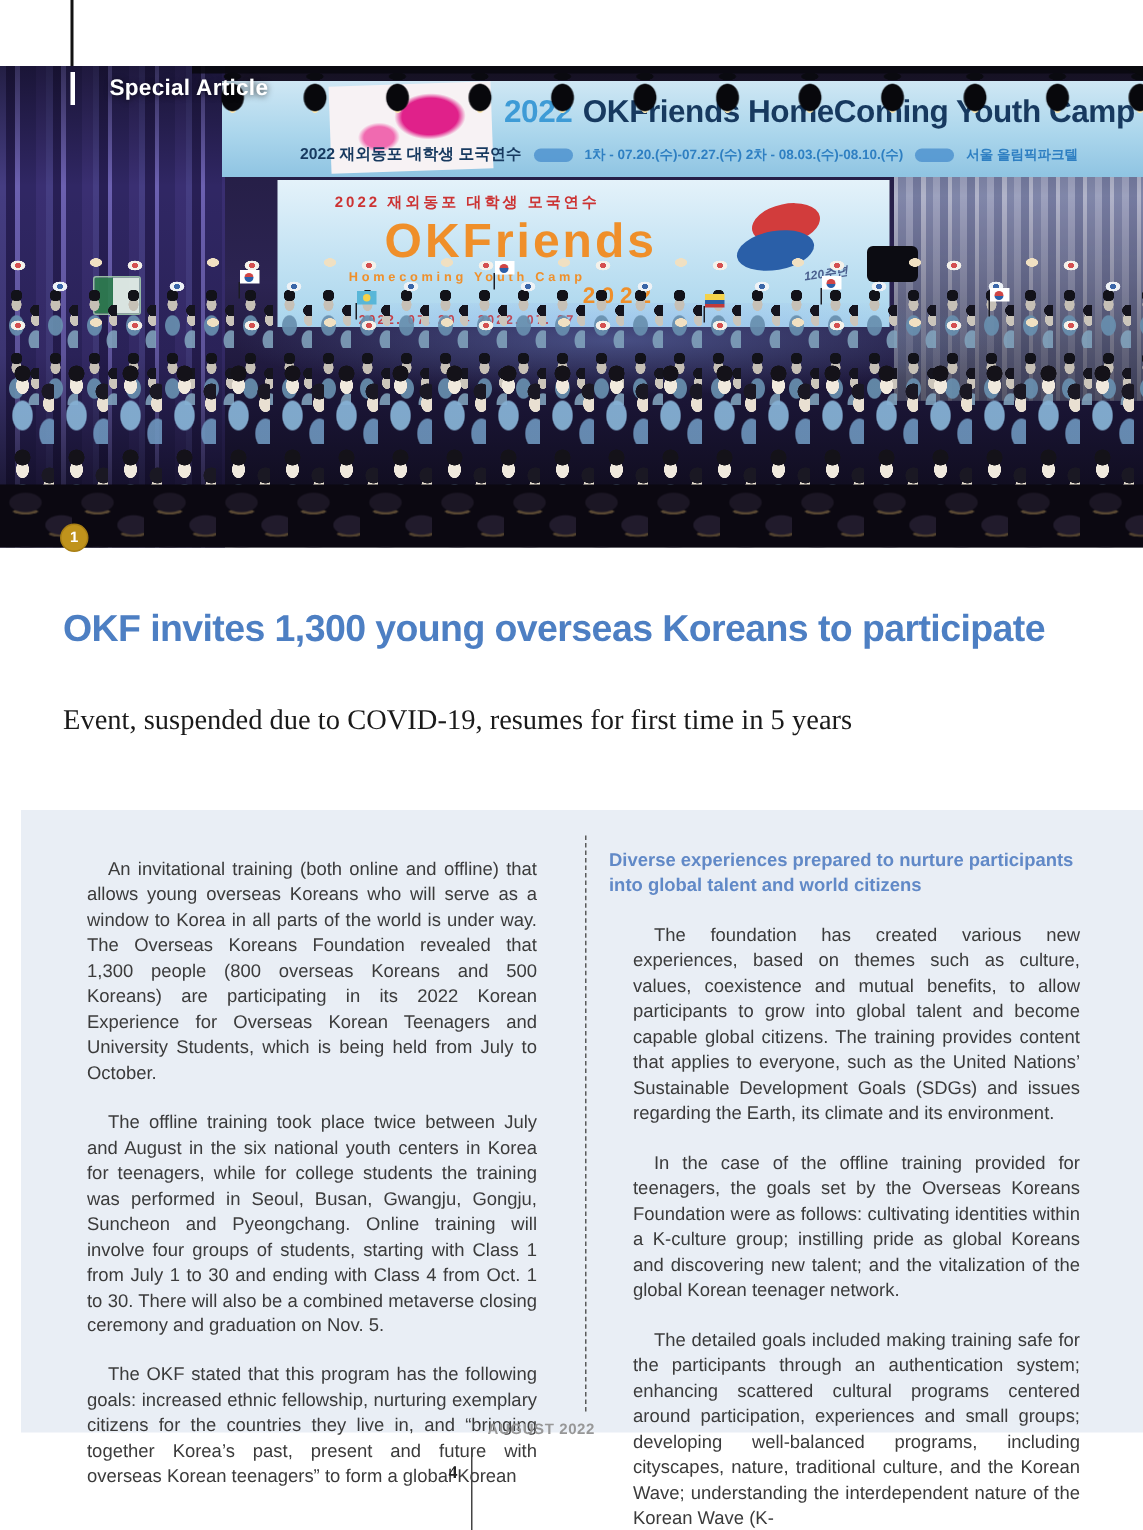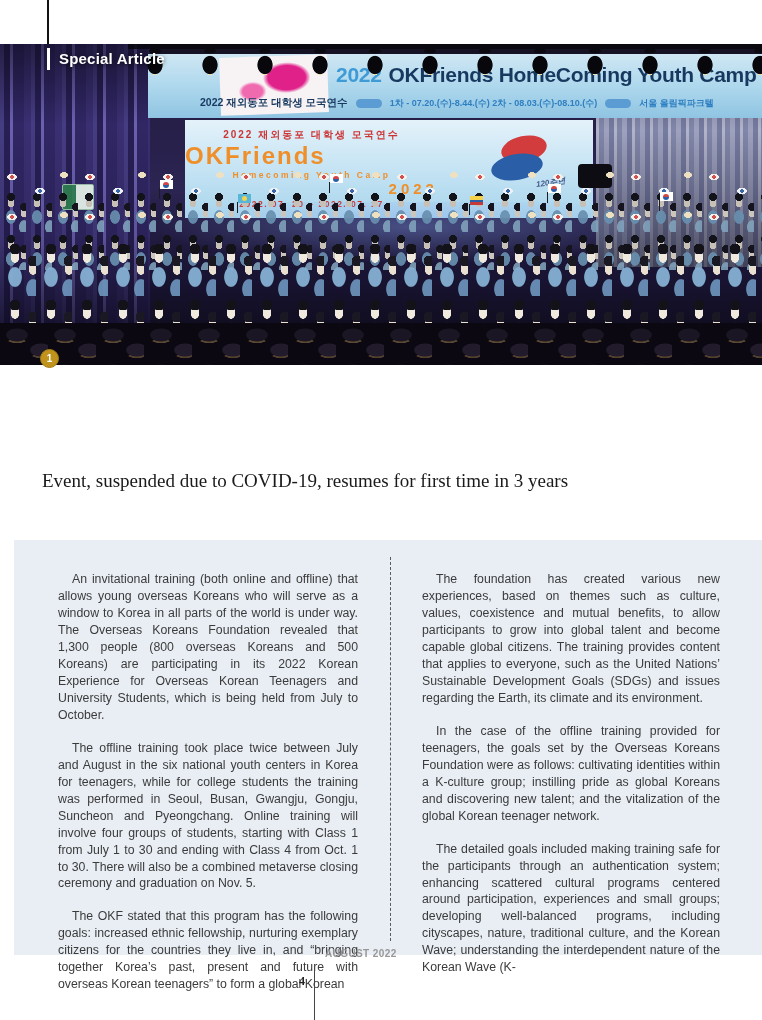--- a/index.html
+++ b/index.html
@@ -38,21 +38,21 @@
     background-image:
       radial-gradient(ellipse 7px 3px at 27px 7px,#0a0a10 80%,transparent 85%),
       radial-gradient(ellipse 10px 12px at 27px 21px,#08080c 72%,transparent 80%),
       radial-gradient(circle 2.5px at 27px 29px,#ffeab2 85%,transparent 100%);
     background-size:55px 42px;}
   .truss{position:absolute;left:128px;right:0;top:0;height:5px;background:rgba(8,8,14,.85);}
   .screen{position:absolute;left:185px;top:76px;width:408px;height:98px;
     background:linear-gradient(180deg,#e4f2fa 0%,#c2e2f3 55%,#a9d5ec 100%);}
   .scr-kr{margin:8px 0 0 0;width:62%;text-align:center;font-weight:bold;font-size:10px;
     letter-spacing:2px;color:#cc3333;}
-  .scr-logo{width:62%;text-align:left;font-weight:bold;font-size:24px;letter-spacing:2px;color:#ef8f2a;margin-top:0;}
+  .scr-logo{width:62%;text-align:right;font-weight:bold;font-size:32px;letter-spacing:2px;color:#ef8f2a;margin-top:0;}
   .scr-logosub{width:62%;text-align:center;font-weight:bold;font-size:8.5px;letter-spacing:2.5px;color:#ef8f2a;}
   .scr-year{width:62%;text-align:right;font-weight:bold;font-size:15px;letter-spacing:4px;color:#ef8f2a;}
   .scr-dates{width:62%;text-align:center;font-weight:bold;font-size:8.5px;letter-spacing:1.5px;color:#cc3333;margin-top:2px;}
   .taegeuk{position:absolute;left:298px;top:12px;width:82px;height:58px;}
   .tg-red{position:absolute;left:18px;top:4px;width:46px;height:26px;border-radius:50%;
     background:#d23c3c;transform:rotate(-12deg);}
   .tg-blue{position:absolute;left:8px;top:22px;width:52px;height:26px;border-radius:50%;
     background:#2a5fa8;transform:rotate(-10deg);}
   .tg-txt{position:absolute;right:0;bottom:2px;font-size:8px;font-style:italic;color:#4a5f8e;
     transform:rotate(-8deg);font-weight:bold;}
@@ -96,21 +96,21 @@
       radial-gradient(ellipse 4.5px 6px at 33px 29px,#e9e0d2 92%,transparent 100%),
       radial-gradient(ellipse 11px 16px at 33px 49px,rgba(110,150,190,.9) 58%,transparent 66%);
     background-size:36px 56px;}
   .chairs{position:absolute;left:0;right:0;bottom:0;height:42px;background-color:#0b0811;
     background-image:
       radial-gradient(ellipse 15px 9px at 17px 12px,#1b1624 68%,transparent 76%),
       radial-gradient(ellipse 13px 3px at 17px 18px,rgba(186,152,92,.45) 58%,transparent 70%),
       radial-gradient(ellipse 15px 9px at 41px 27px,#211b2c 68%,transparent 76%),
       radial-gradient(ellipse 13px 3px at 41px 33px,rgba(186,152,92,.4) 58%,transparent 70%);
     background-size:48px 36px;}
-  .special{position:absolute;left:47px;top:4px;border-left:3px solid #fff;padding:2px 0 3px 9px;
+  .special{position:absolute;left:47px;top:4px;border-left:3px solid #fff;padding:2px 0 3px 23px;
     color:#fff;font-weight:bold;font-size:15px;letter-spacing:.2px;
     text-shadow:0 1px 4px rgba(0,0,0,.7);}
 
   
   .badge{position:absolute;left:40px;top:349px;width:17px;height:17px;border-radius:50%;
     background:#c0931c;border:1px solid #a87f15;color:#fff;font-size:10px;font-weight:bold;
     display:flex;align-items:center;justify-content:center;}
 
   
   .headline{position:absolute;left:42px;top:404px;margin:0;font-weight:bold;color:#4d7fc3;
@@ -146,21 +146,21 @@
   <div class="curtain-right"></div>
 
   <div class="banner">
     <div class="splash"></div>
     <div class="banner-title">
       <span class="yr">2022</span><span>OKFriends HomeComing Youth Camp</span>
     </div>
     <div class="banner-sub">
       <span class="kr">2022 재외동포 대학생 모국연수</span>
       <span class="pill"></span>
-      <span class="sched">1차 - 07.20.(수)-8.44.(수)  2차 - 08.03.(수)-08.10.(수)</span>
+      <span class="sched">1차 - 07.20.(수)-07.27.(수)  2차 - 08.03.(수)-08.10.(수)</span>
       <span class="pill"></span>
       <span class="sched">서울 올림픽파크텔</span>
     </div>
   </div>
 
   <div class="truss"></div>
   <div class="lights"></div>
 
   <div class="screen">
     <div class="scr-kr">2022 재외동포 대학생 모국연수</div>
@@ -190,31 +190,33 @@
   <div class="flag kr" style="left:660px;top:148px"></div>
   <div class="crowd-front"></div>
   <div class="chairs"></div>
 
   <div class="special">Special Article</div>
 </figure>
 
 <div class="badge">1</div>
 
 <h1 class="headline">
+  <span class="hl">OKF invites 1,300 young overseas Koreans to participate</span>
 </h1>
-<p class="deck">Event, suspended due to COVID-19, resumes for first time in 3 years</p>
+<p class="deck">Event, suspended due to COVID-19, resumes for first time in 5 years</p>
 
 <section class="panel">
   <div class="col col-left">
     <p>An invitational training (both online and offline) that allows young overseas Koreans who will serve as a window to Korea in all parts of the world is under way. The Overseas Koreans Foundation revealed that 1,300 people (800 overseas Koreans and 500 Koreans) are participating in its 2022 Korean Experience for Overseas Korean Teenagers and University Students, which is being held from July to October.</p>
     <p>The offline training took place twice between July and August in the six national youth centers in Korea for teenagers, while for college students the training was performed in Seoul, Busan, Gwangju, Gongju, Suncheon and Pyeongchang. Online training will involve four groups of students, starting with Class 1 from July 1 to 30 and ending with Class 4 from Oct. 1 to 30. There will also be a combined metaverse closing ceremony and graduation on Nov. 5.</p>
     <p>The OKF stated that this program has the following goals: increased ethnic fellowship, nurturing exemplary citizens for the countries they live in, and “bringing together Korea’s past, present and future with overseas Korean teenagers” to form a global Korean</p>
   </div>
   <div class="divider"></div>
   <div class="col col-right">
+    <h3 class="subhead">Diverse experiences prepared to nurture participants into global talent and world citizens</h3>
     <p>The foundation has created various new experiences, based on themes such as culture, values, coexistence and mutual benefits, to allow participants to grow into global talent and become capable global citizens. The training provides content that applies to everyone, such as the United Nations’ Sustainable Development Goals (SDGs) and issues regarding the Earth, its climate and its environment.</p>
     <p>In the case of the offline training provided for teenagers, the goals set by the Overseas Koreans Foundation were as follows: cultivating identities within a K-culture group; instilling pride as global Koreans and discovering new talent; and the vitalization of the global Korean teenager network.</p>
     <p>The detailed goals included making training safe for the participants through an authentication system; enhancing scattered cultural programs centered around participation, experiences and small groups; developing well-balanced programs, including cityscapes, nature, traditional culture, and the Korean Wave; understanding the interdependent nature of the Korean Wave (K-</p>
   </div>
 </section>
 
 <span class="pnum">4</span>
 <div class="footer-rule"></div>
 <span class="issue">AUGUST 2022</span>
 

